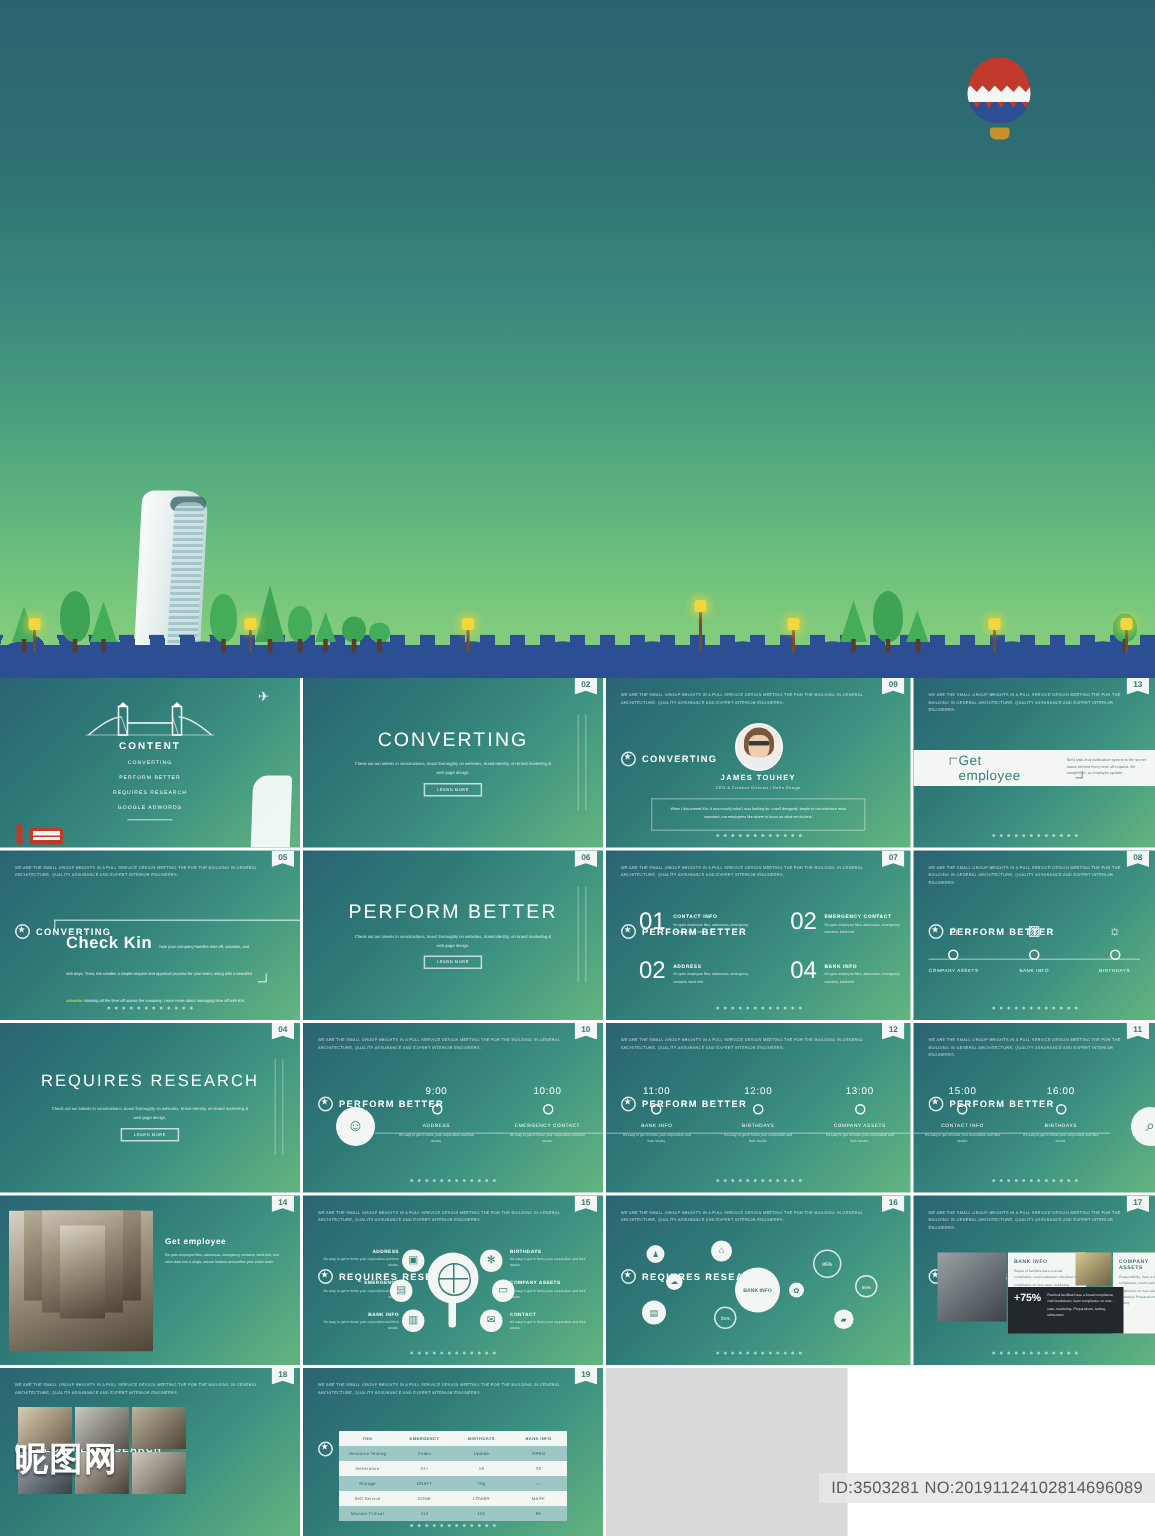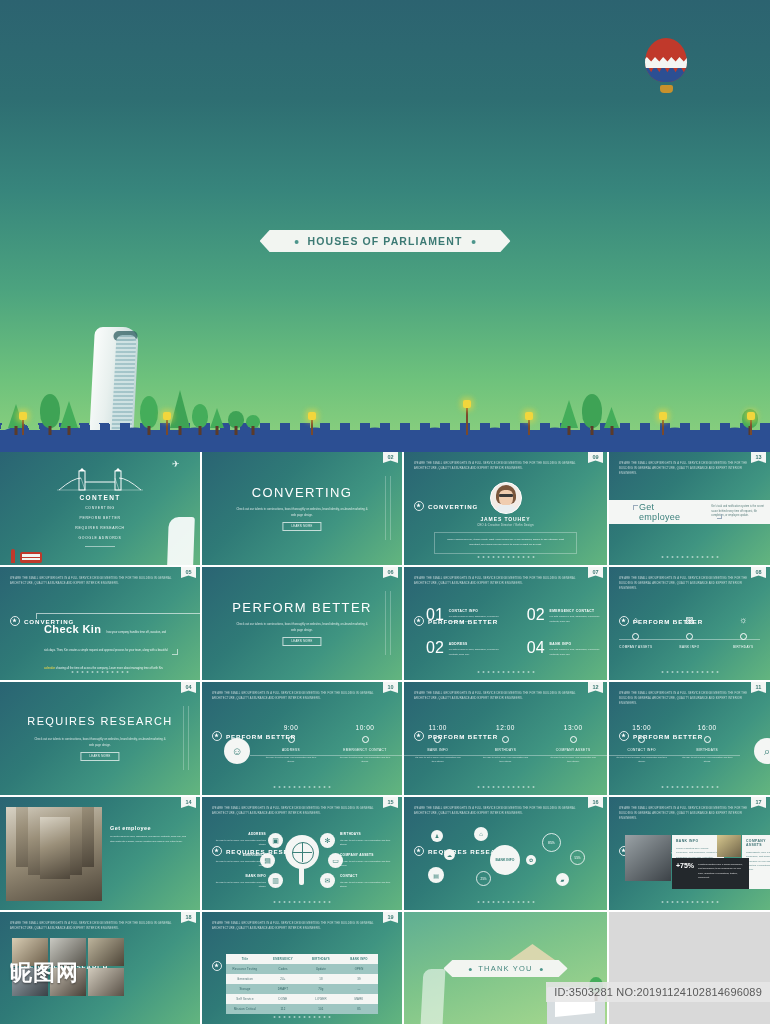--- a/index.html
+++ b/index.html
@@ -216,23 +216,20 @@
 
 <div class="hero">
   <div class="hero-sky"></div>
 
   <div class="balloon">
     <div class="env"></div>
     <div class="basket"></div>
   </div>
 
 
-  <div class="ribbon">
-    <span class="dot"></span><span>HOUSES OF PARLIAMENT</span><span class="dot"></span>
-  </div>
 
   <div class="tower">
     <div class="cap"></div>
     <div class="glass"></div>
   </div>
 
   <div class="wave">
     <svg width="800" height="12" viewBox="0 0 800 12" preserveAspectRatio="none">
       <path d="M0 12 Q 15 1 30 12 T 60 12 T 90 12 T 120 12 T 150 12 T 180 12 T 210 12 T 240 12 T 270 12 T 300 12 T 330 12 T 360 12 T 390 12 T 420 12 T 450 12 T 480 12 T 510 12 T 540 12 T 570 12 T 600 12 T 630 12 T 660 12 T 690 12 T 720 12 T 750 12 T 780 12 T 810 12 L810 12 L0 12Z" fill="#2c4f93"></path>
     </svg>
@@ -922,32 +919,20 @@
           <i></i>
           <i></i>
           <i></i>
           <i></i>
           <i></i>
           <i></i>
           <i></i>
         </div>
     </div>
 
-    <div class="slide w3" style="background:linear-gradient(160deg,#5fae93 0%,#7ec48a 45%,#a8d98e 100%);">
-      <div class="hill"></div>
-      <div class="ty-bldg"></div>
-      <div class="ty-ribbon">
-        <span class="dot"></span><span>THANK YOU</span><span class="dot"></span>
-      </div>
-      <div class="laptopimg"></div>
-      <div class="tree c1" style="right:4px;bottom:24px;width:14px;height:22px;">
-          <div class="leaf" style="height:17px;"></div>
-          <div class="trunk"></div>
-        </div>
-    </div>
 
     <div class="slide w4 blank"></div>
   </div>
 </div>
 
 <div class="wm">
   <span class="cn">昵图网</span>
 </div>
 <div class="idbar">ID:3503281 NO:20191124102814696089</div>
 

